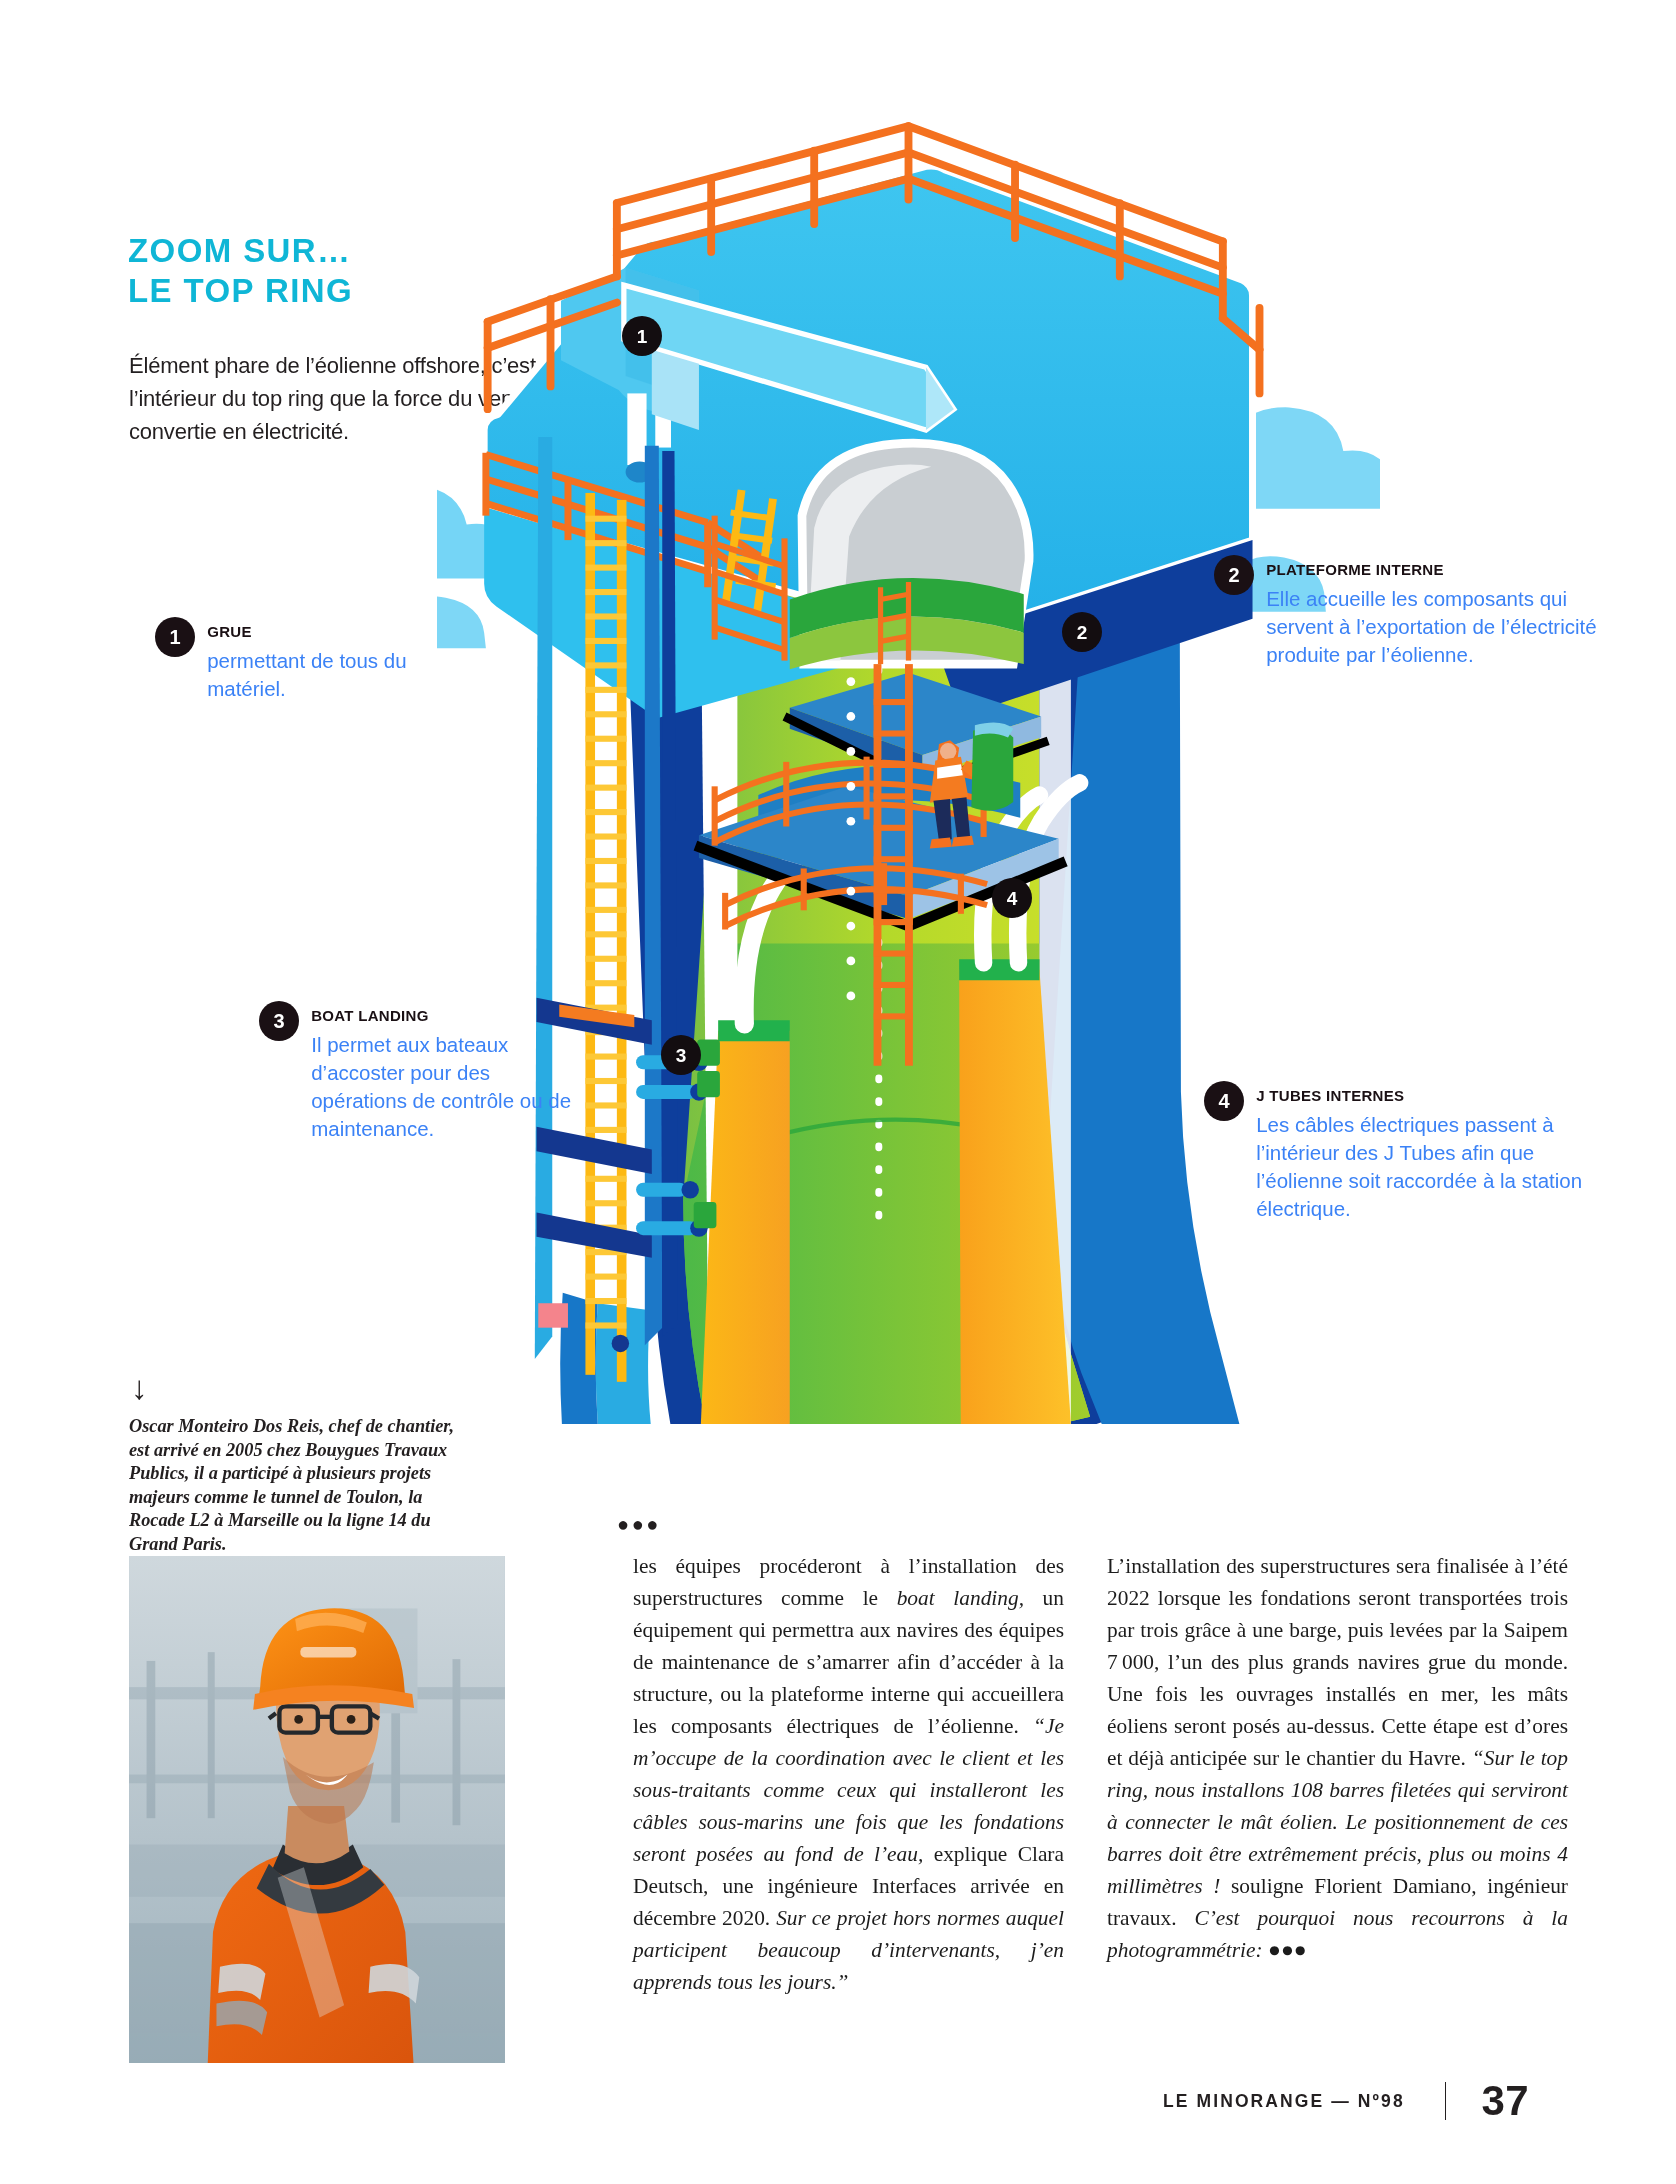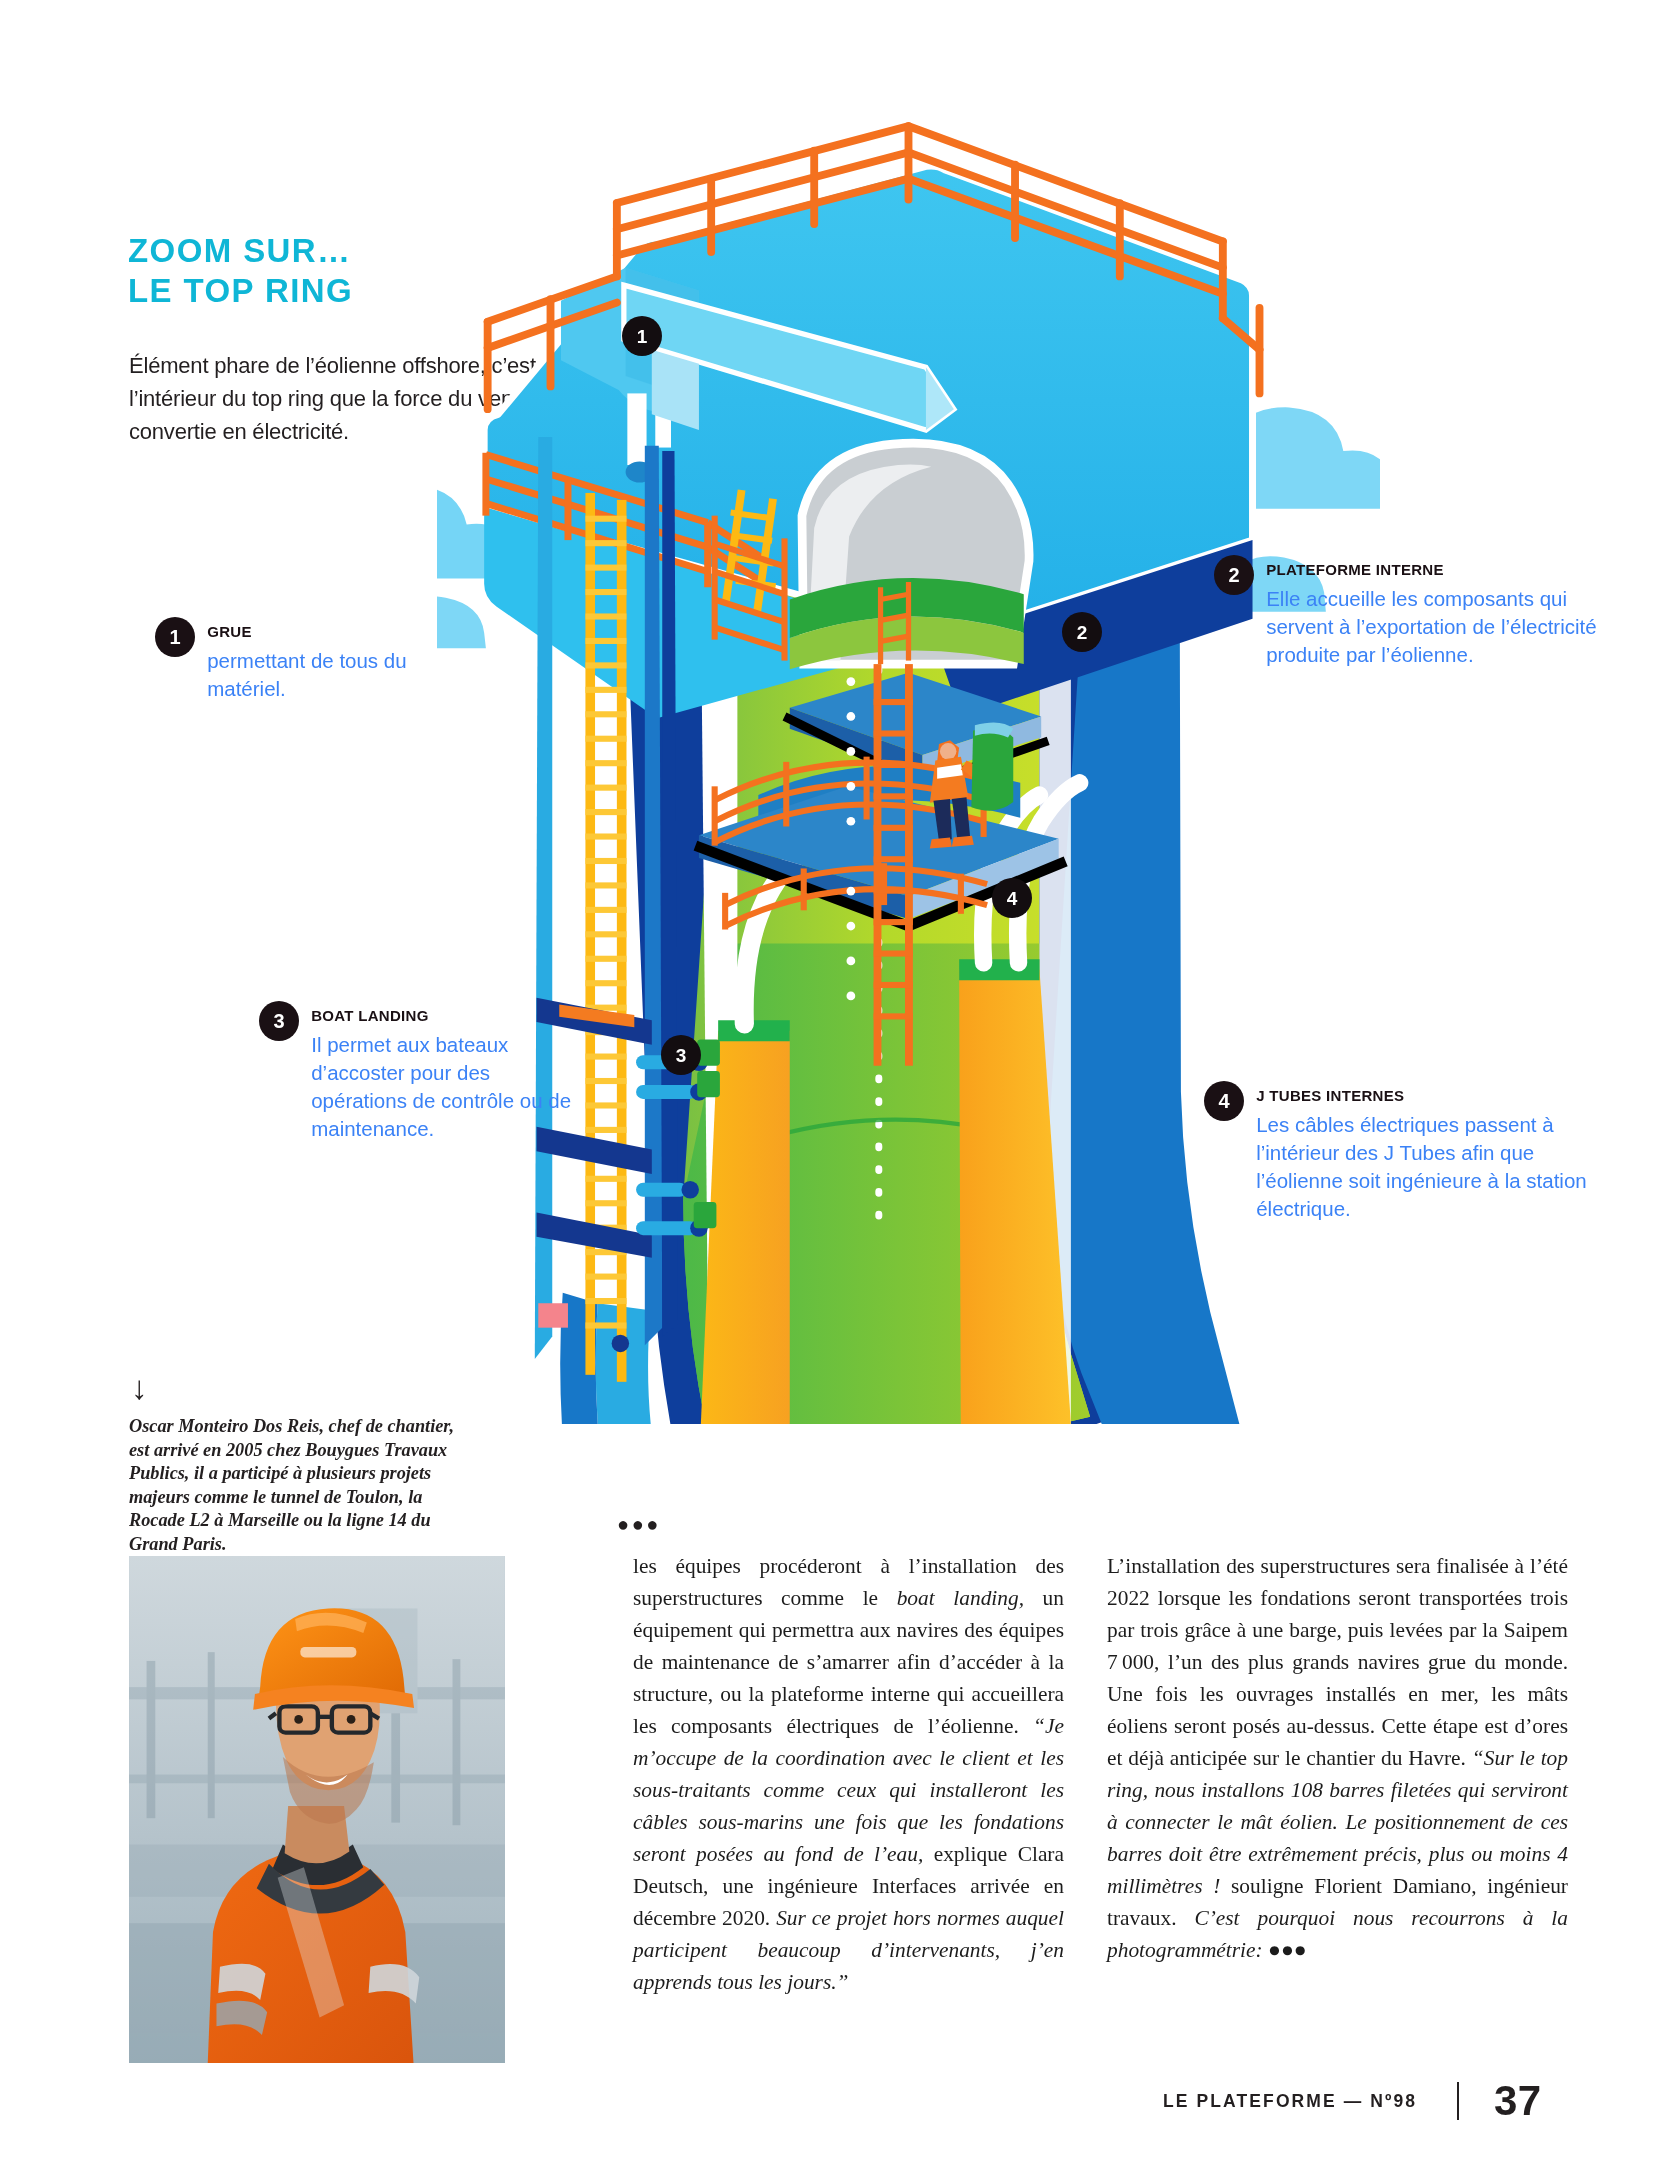--- a/index.html
+++ b/index.html
@@ -456,21 +456,21 @@
     <div class="ctext">
       <div class="ctitle">BOAT LANDING</div>
       <div class="cbody" style="width:262px">Il permet aux bateaux d’accoster pour des opérations de contrôle ou de maintenance.</div>
     </div>
   </div>
 
   <div class="callout" id="callout-4">
     <div class="badge">4</div>
     <div class="ctext">
       <div class="ctitle">J TUBES INTERNES</div>
-      <div class="cbody" style="width:349px">Les câbles électriques passent à l’intérieur des J Tubes afin que l’éolienne soit ingénieure à la station électrique.</div>
+      <div class="cbody" style="width:349px">Les câbles électriques passent à l’intérieur des J Tubes afin que l’éolienne soit raccordée à la station électrique.</div>
     </div>
   </div>
 
   <div class="arrow-down">↓</div>
   <div class="caption">Oscar Monteiro Dos Reis, chef de chantier, est arrivé en 2005 chez Bouygues Travaux Publics, il a participé à plusieurs projets majeurs comme le tunnel de Toulon, la Rocade L2 à Marseille ou la ligne 14 du Grand Paris.</div>
 
   <div class="photo">
     <svg width="376" height="507" viewBox="0 0 430 580" xmlns="http://www.w3.org/2000/svg">
       <defs>
         <linearGradient id="bgSky" x1="0" y1="0" x2="0" y2="1">
@@ -545,19 +545,19 @@
     </p>
   </div>
 
   <div class="col" id="col-right">
     <p style="margin:0">
       <span>L’installation des superstructures sera finalisée à l’été 2022 lorsque les fondations seront transportées trois par trois grâce à une barge, puis levées par la Saipem 7 000, l’un des plus grands navires grue du monde. Une fois les ouvrages installés en mer, les mâts éoliens seront posés au-dessus. Cette étape est d’ores et déjà anticipée sur le chantier du Havre. </span><i>“Sur le top ring, nous installons 108 barres filetées qui serviront à connecter le mât éolien. Le positionnement de ces barres doit être extrêmement précis, plus ou moins 4 millimètres !</i><span> souligne Florient Damiano, ingénieur travaux. </span><i>C’est pourquoi nous recourrons à la photogrammétrie: </i><b>●●●</b>
     </p>
   </div>
 
   <div class="footer">
-    <span class="foot-text">LE PLATEFORME — Nº98</span>
+    <span class="foot-text">LE MINORANGE — Nº98</span>
     <span class="foot-num-sep"></span>
     <span class="foot-page">37</span>
   </div>
 
 </div>
 
 
 </body></html>

